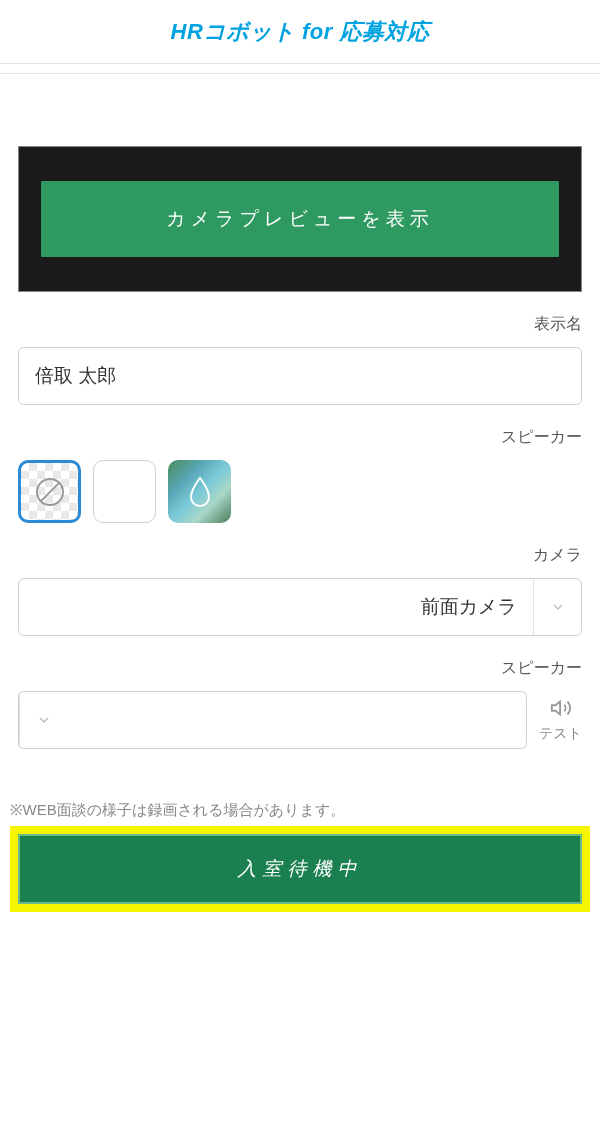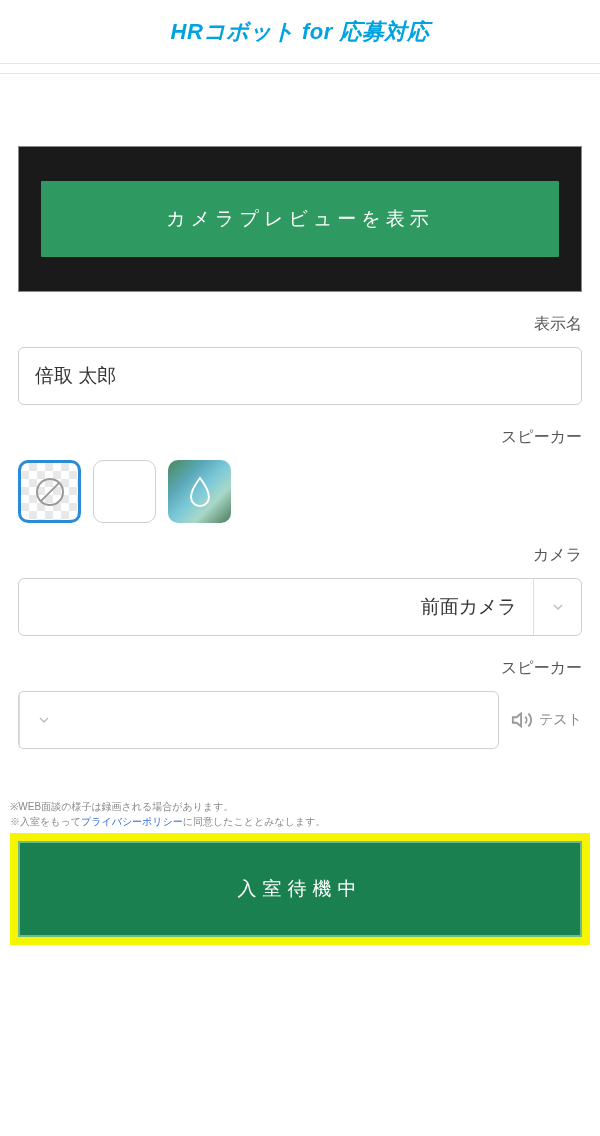--- a/index.html
+++ b/index.html
@@ -161,50 +161,52 @@
     .level-bars span:nth-child(1) { height: 6px; background: #2b8bd6; }
     .level-bars span:nth-child(2) { height: 9px; background: #2b8bd6; }
     .level-bars span:nth-child(3) { height: 12px; background: #ddd; }
     .level-bars span:nth-child(4) { height: 15px; background: #ddd; }
     .level-bars span:nth-child(5) { height: 18px; background: #ddd; }
     .speaker-side {
       display: flex;
       align-items: center;
       gap: 6px;
       color: #999;
+      flex-direction: column;
     }
     .speaker-side .test-label {
       font-size: 14px;
       color: #888;
     }
     .notice {
       margin-top: 50px;
       padding: 0 10px;
-      font-size: 10px;
+      font-size: 15px;
       color: #888;
       line-height: 1.5;
     }
     .notice a {
       color: #2b6bd6;
       text-decoration: none;
     }
     .enter-wrap {
       margin: 4px 10px 0;
       background: #f5f500;
       padding: 8px;
     }
     .enter-button {
       width: 100%;
-      height: 96px;
+      height: 70px;
       background: #1a8050;
       border: 2px solid #6aba8a;
       color: #fff;
       font-size: 19px;
       letter-spacing: 6px;
       cursor: pointer;
+      font-style: italic;
     }
   </style>
 </head>
 <body>
 
 <div class="header">
   <div class="header-logo">HRコボット for 応募対応</div>
 </div>
 <div class="sub-header"></div>
 
@@ -267,20 +269,17 @@
           <path d="M19.07 4.93a10 10 0 0 1 0 14.14"></path>
         </svg>
         <span class="test-label">テスト</span>
       </div>
     </div>
   </div>
 </div>
 
 <div class="notice">
   <div>※WEB面談の様子は録画される場合があります。</div>
-  <div>
-    <span>※入室をもって</span><a href="#">プライバシーポリシー</a><span>に同意したこととみなします。</span>
-  </div>
 </div>
 
 <div class="enter-wrap">
   <button class="enter-button">入室待機中</button>
 </div>
 
 </body></html>

